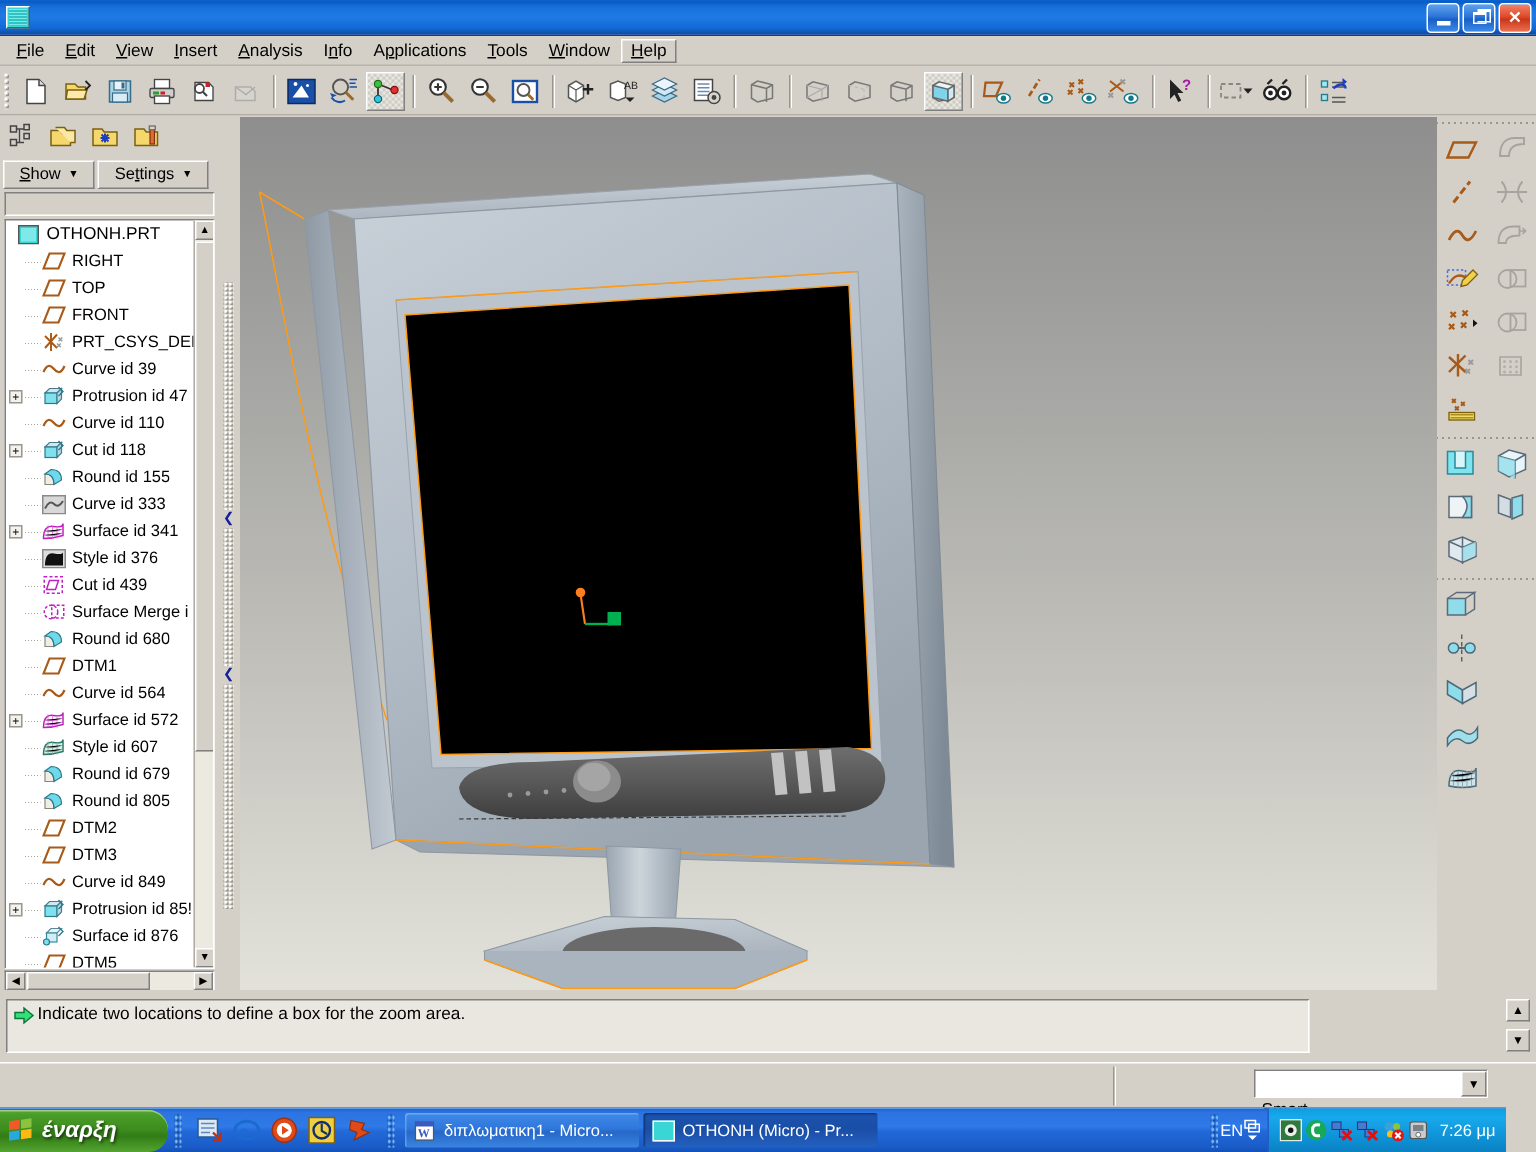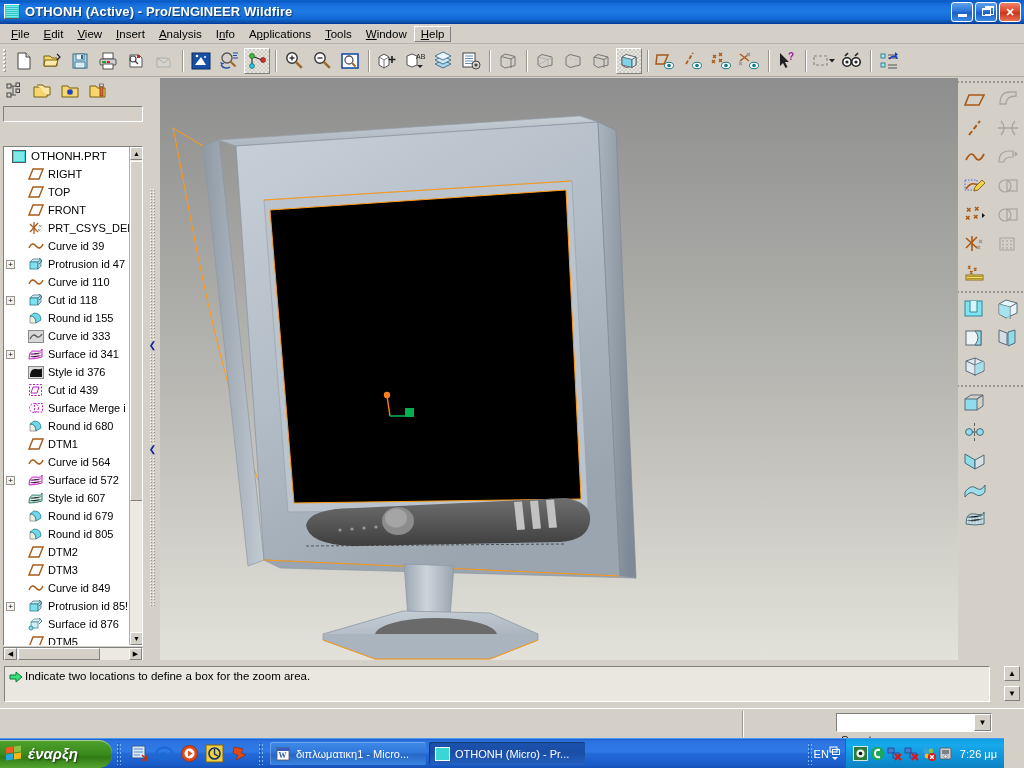--- a/index.html
+++ b/index.html
@@ -231,21 +231,21 @@
     background-image: radial-gradient(#9a968e 0.8px, transparent 1px);
     background-size: 4px 4px; background-position: 2px 2px; background-repeat: repeat-x;
   }
 
   
   .msgarea {
     position: absolute; left: 0; top: 660px; width: 1024px; height: 48px;
     background: #d4d0c8;
   }
   .msgbox {
-    position: absolute; left: 4px; top: 6px; width: 986px; height: 36px;
+    position: absolute; left: 4px; top: 6px; width: 869px; height: 36px;
     background: #e9e7df;
     border: 1px solid; border-color: #808080 #ffffff #ffffff #808080;
     display: flex; align-items: flex-start; padding: 3px 4px;
   }
   .msg-arrow { width: 14px; height: 12px; flex: none; margin-top: 1px; }
   .msg-text { font-size: 11.5px; color: #000; margin-left: 2px; }
   .msg-scroll { position: absolute; right: 4px; top: 6px; width: 16px; height: 36px; }
   .msg-sc-btn {
     width: 16px; height: 15px; background: #d4d0c8;
     border: 1px solid; border-color: #ffffff #808080 #808080 #ffffff;
@@ -328,21 +328,20 @@
 
   .nosel { user-select: none; }
 </style>
 </head>
 <body>
 
 <div id="app" class="nosel">
 
   <div class="titlebar">
     <div class="title-icon"></div>
-    <div class="titlebar-text">OTHONH (Active) - Pro/ENGINEER Wildfire</div>
     <div class="win-btns">
       <div class="win-btn">
           <span class="minbox"></span>
         </div>
       <div class="win-btn">
           <span class="maxbox"></span>
         </div>
       <div class="win-btn close">
           <span class="glyph">✕</span>
         </div>
@@ -660,20 +659,30 @@
         <svg width="20" height="20" viewBox="0 0 20 20">
       <path d="M2 5h6l1.5 2H17v9H2z" fill="#f5d76e" stroke="#7a6010" stroke-width="1"></path>
       <rect x="12" y="4" width="3" height="11" fill="#e06a30" stroke="#803010" stroke-width="0.8"></rect>
       <rect x="11.5" y="3" width="4" height="2.5" fill="#d8d4cc" stroke="#666" stroke-width="0.8"></rect>
         </svg>
       </div>
   </div>
   <div class="toolbar2-right"></div>
 
   <div class="leftpanel">
+    <div class="showsettings">
+      <div class="ss-btn">
+        <span><u>S</u>how</span>
+        <span class="arw">▼</span>
+      </div>
+      <div class="ss-btn">
+        <span>Se<u>t</u>tings</span>
+        <span class="arw">▼</span>
+      </div>
+    </div>
     <div class="tree-filterbar"></div>
 
     <div class="treebox">
       <div class="treelist" id="treelist">
           <div class="trow root">
             <span class="ticon">
               <svg width="14" height="13" viewBox="0 0 14 13">
                 <rect x="0.5" y="0.5" width="13" height="12" fill="#3ad6d6" stroke="#555"></rect>
                 <rect x="2" y="2" width="10" height="9" fill="#7fe8e8"></rect>
               </svg>

